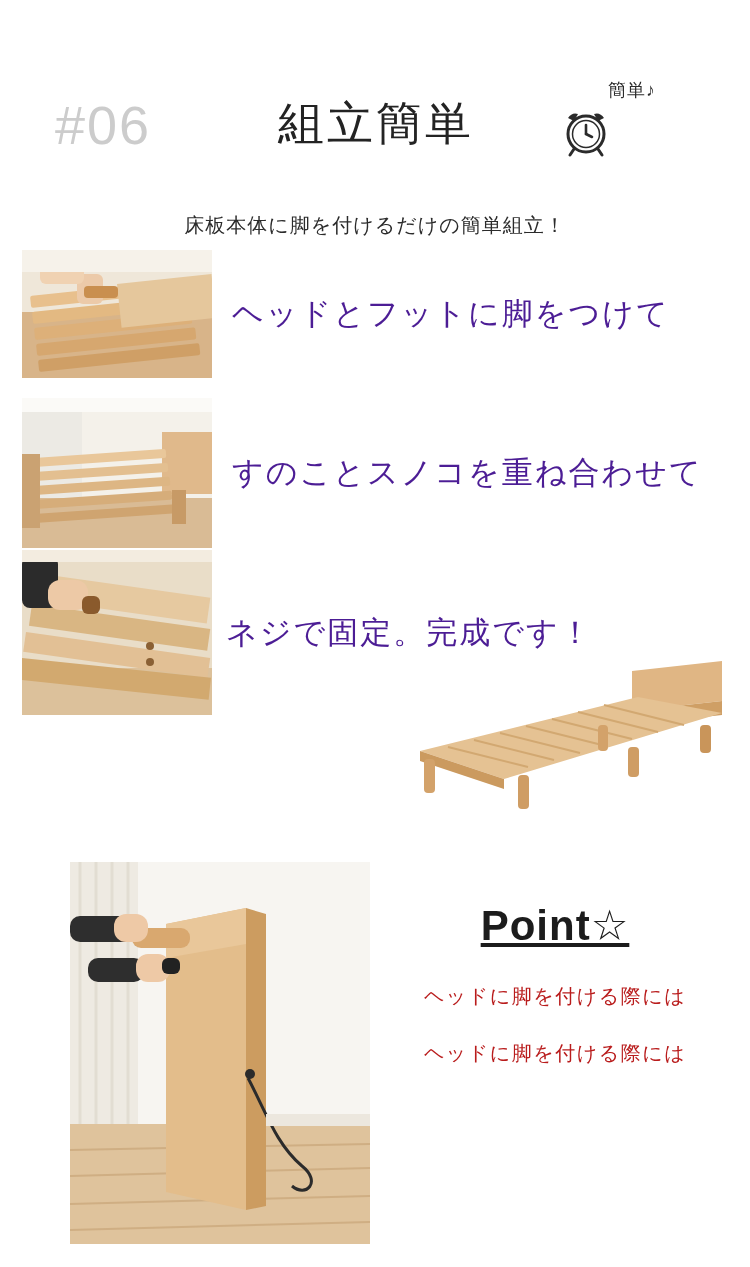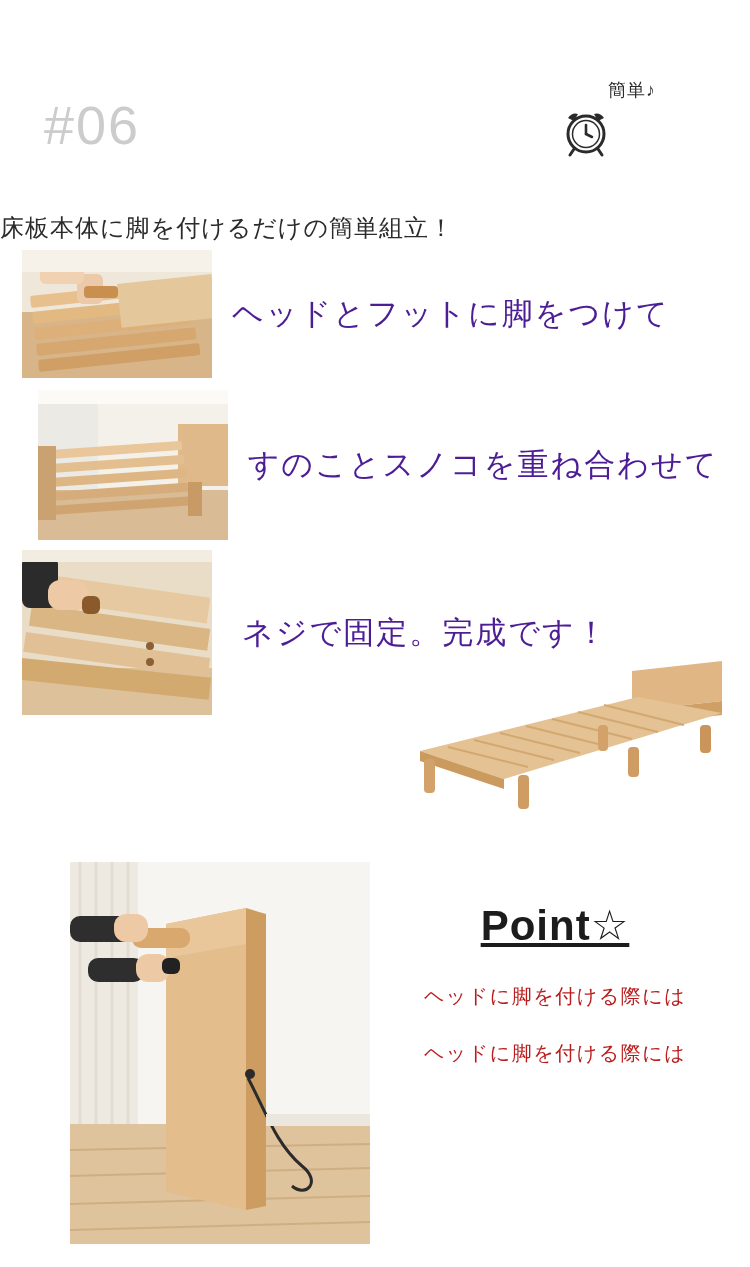--- a/index.html
+++ b/index.html
@@ -16,21 +16,21 @@
     overflow: hidden;
   }
 
   
   .header {
     position: relative;
     height: 190px;
   }
   .number-tag {
     position: absolute;
-    left: 44px;
+    left: 55px;
     top: 98px;
     font-size: 54px;
     letter-spacing: 2px;
     color: #cccccc;
     font-weight: 400;
     line-height: 1;
   }
   .title-main {
     position: absolute;
     left: 278px;
@@ -55,56 +55,56 @@
     font-size: 18px;
     color: #2b2b2b;
     letter-spacing: 1px;
   }
 
   .subtitle {
     position: absolute;
     top: 212px;
     left: 0;
     width: 750px;
-    text-align: left;
-    font-size: 24px;
+    text-align: center;
+    font-size: 20px;
     letter-spacing: 1px;
     color: #2b2b2b;
   }
 
   
   .step-row {
     position: absolute;
     left: 22px;
     width: 712px;
     display: flex;
     align-items: center;
   }
   .step-row.r1 { top: 250px; }
-  .step-row.r2 { top: 390px; justify-content: center; }
+  .step-row.r2 { top: 398px; }
   .step-row.r3 { top: 550px; }
 
   .photo {
     position: relative;
     overflow: hidden;
     flex: 0 0 auto;
     background: #e7d9c4;
   }
   .photo.p1 { width: 190px; height: 128px; }
   .photo.p2 { width: 190px; height: 150px; }
   .photo.p3 { width: 190px; height: 165px; }
 
   .step-text {
     margin-left: 20px;
     font-size: 31px;
     letter-spacing: 2px;
     color: #4c1d95;
     white-space: nowrap;
   }
-  .step-row.r3 .step-text { margin-left: 30px; }
+  .step-row.r3 .step-text { margin-left: 14px; }
 
   
   .bed-photo {
     position: absolute;
     left: 400px;
     top: 655px;
     width: 340px;
     height: 160px;
     overflow: hidden;
   }
@@ -142,20 +142,21 @@
     margin-bottom: 30px;
   }
 </style>
 </head>
 <body>
 
 <div class="header">
 
   <div class="number-tag">#06</div>
 
+  <div class="title-main">組立簡単</div>
 
   <div class="kantan-note">簡単♪</div>
 
   <div class="clock-icon">
     <svg viewBox="0 0 56 56" width="56" height="56">
       <circle cx="28" cy="32" r="18" fill="none" stroke="#2b2b2b" stroke-width="3"></circle>
       <circle cx="28" cy="32" r="13.5" fill="none" stroke="#2b2b2b" stroke-width="1.5"></circle>
       <path d="M10 16 Q14 10 20 12 L16 19 Z" fill="#2b2b2b"></path>
       <path d="M46 16 Q42 10 36 12 L40 19 Z" fill="#2b2b2b"></path>
       <line x1="28" y1="32" x2="28" y2="23" stroke="#2b2b2b" stroke-width="2.6" stroke-linecap="round"></line>

